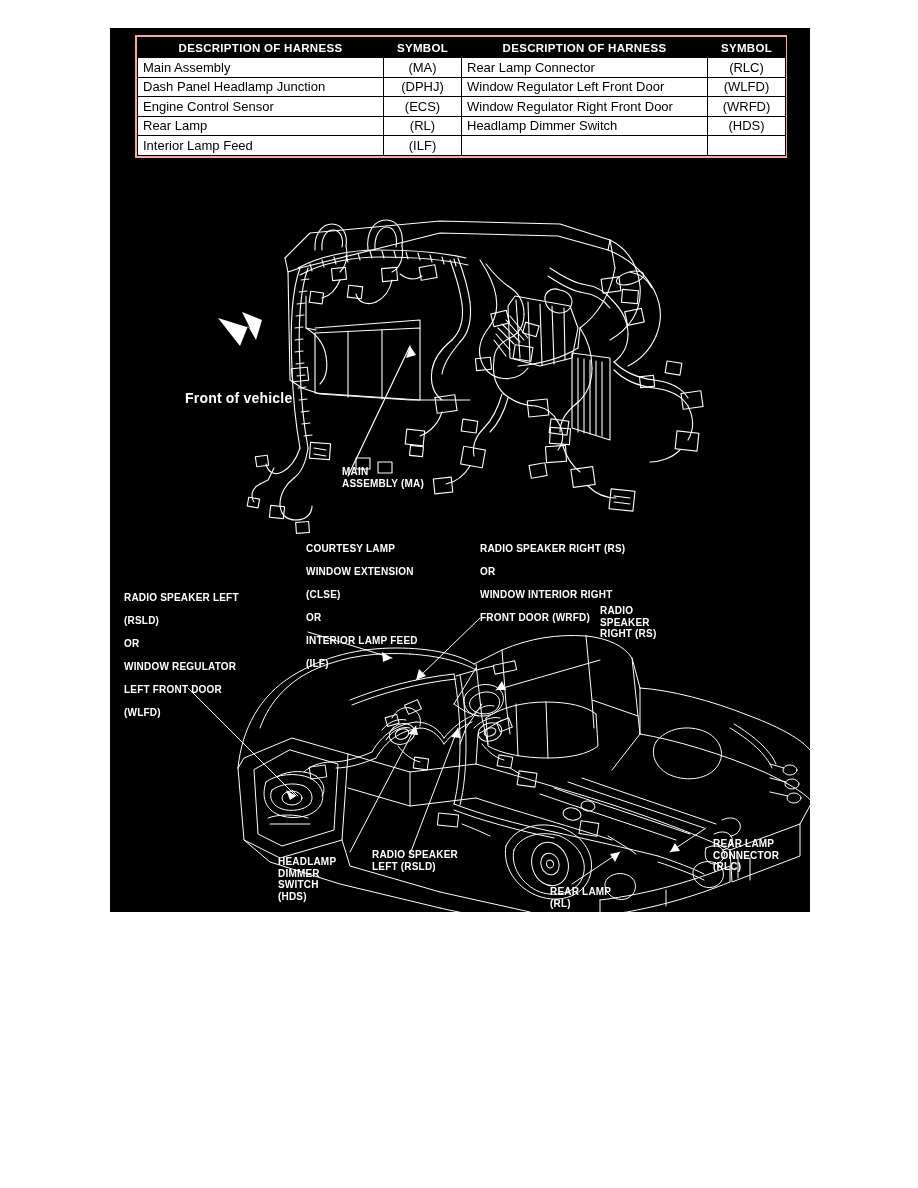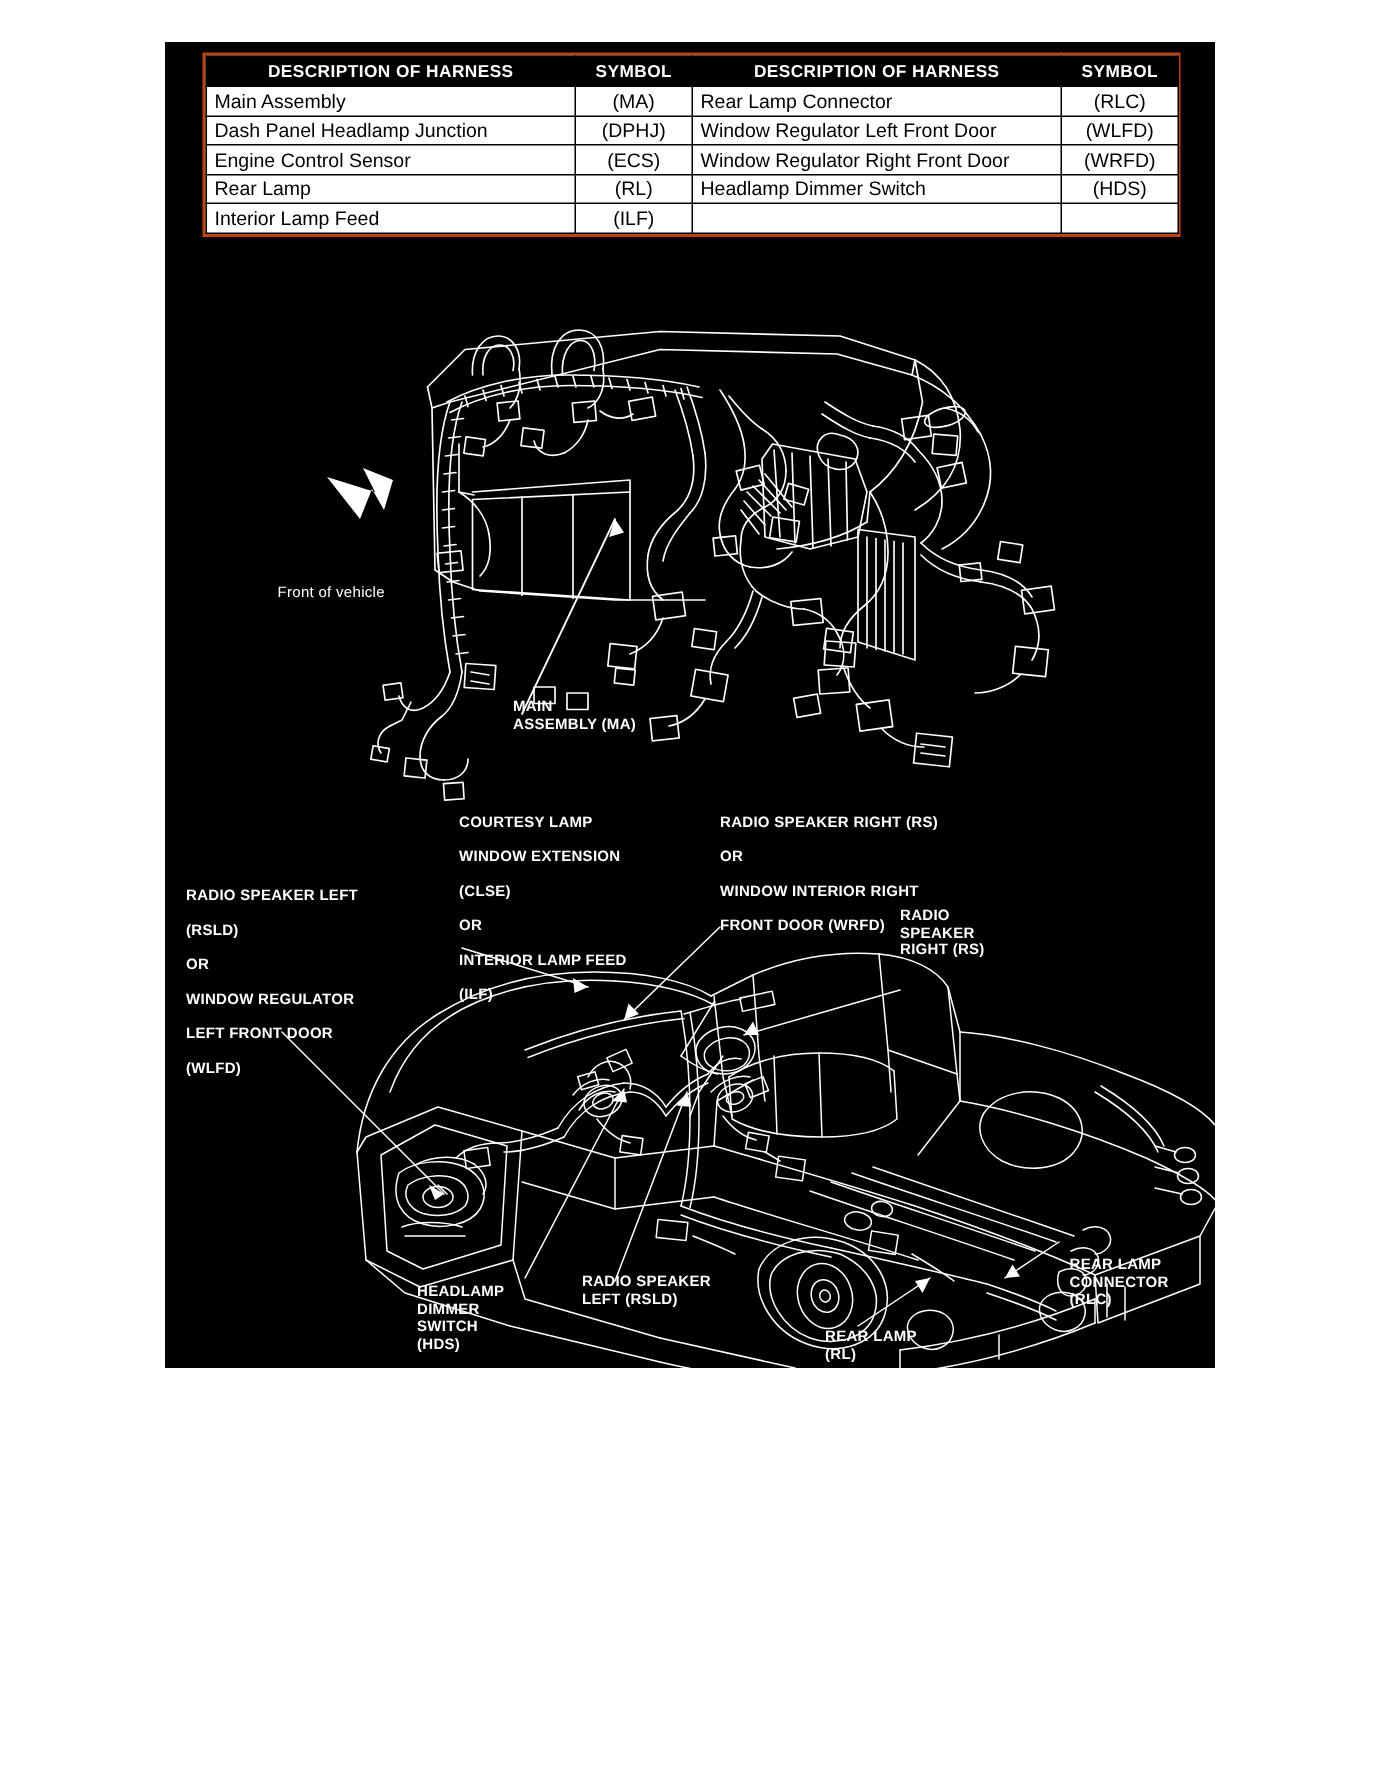--- a/index.html
+++ b/index.html
@@ -25,21 +25,21 @@
     background: #000000;
   }
 
   
   #legend-table-wrap {
     position: absolute;
     left: 25px;   
     top: 7px;
     width: 648px;
     background: #ffffff;
-    border: 2px solid #c2410c;
+    border: 2px solid #fca5a5;
   }
   table.legend {
     border-collapse: collapse;
     width: 100%;
     background: #ffffff;
     table-layout: fixed;
   }
   table.legend th,
   table.legend td {
     border: 1px solid #000000;
@@ -86,22 +86,22 @@
     letter-spacing: 0.2px;
     white-space: pre-line;
   }
   .callout .or {
     font-weight: bold;
   }
   .small-caption {
     position: absolute;
     color: #ffffff;
     font-family: "Liberation Sans", sans-serif;
-    font-weight: normal;
-    font-size: 10px;
+    font-weight: bold;
+    font-size: 14px;
     letter-spacing: 0.2px;
     white-space: nowrap;
   }
 </style>
 </head>
 <body>
 
 <div id="panel">
 
   <div id="legend-table-wrap">
@@ -580,21 +580,21 @@
 
   <div class="callout" style="left:490px; top:577px;">RADIO
 SPEAKER
 RIGHT (RS)</div>
 
   <div class="callout" style="left:168px; top:828px;">HEADLAMP
 DIMMER
 SWITCH
 (HDS)</div>
 
-  <div class="callout" style="left:278px; top:821px;">RADIO SPEAKER
+  <div class="callout" style="left:262px; top:821px;">RADIO SPEAKER
 LEFT (RSLD)</div>
 
   <div class="callout" style="left:440px; top:858px;">REAR LAMP
 (RL)</div>
 
   <div class="callout" style="left:603px; top:810px;">REAR LAMP
 CONNECTOR
 (RLC)</div>
 
 </div>

